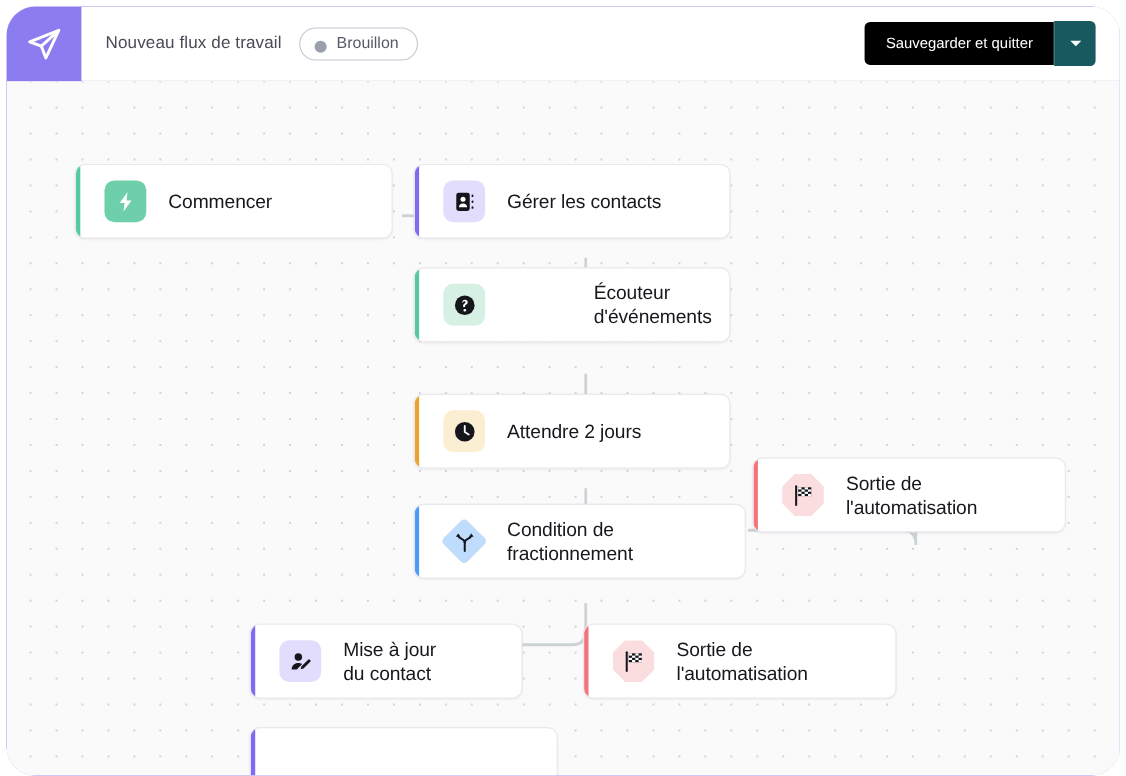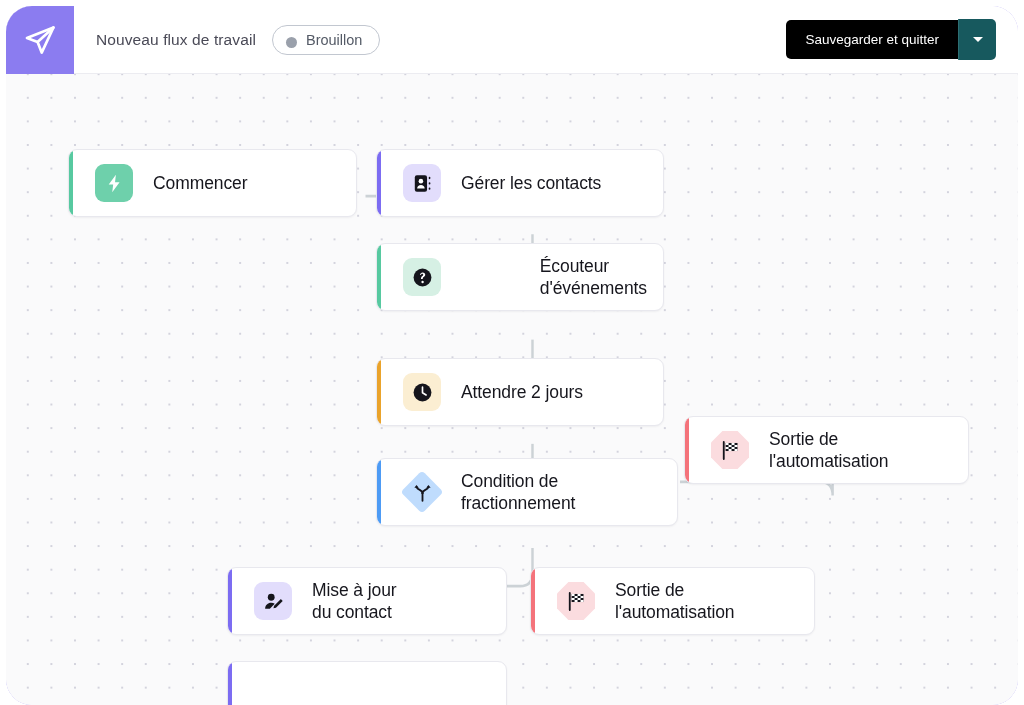--- a/index.html
+++ b/index.html
@@ -287,21 +287,21 @@
                 <rect x="6.4" y="8.0" width="3.4" height="2.3"></rect>
                 <rect x="13.2" y="8.0" width="3.4" height="2.3"></rect>
                 <rect x="9.8" y="10.3" width="3.4" height="2.3"></rect>
                 <rect x="16.6" y="10.3" width="3.4" height="2.3"></rect>
               </g>
             </svg>
           </div>
           <div class="label">Sortie de
 l'automatisation</div>
         </div>
-        <div class="node" style="left: 221px; top: 493px; width: 280px; height: 68px;">
+        <div class="node" style="left: 221px; top: 493px; width: 248px; height: 68px;">
           <div class="accent" style="background: rgb(124, 108, 242);"></div>
           <div class="icon-wrap">
             <div class="icon-shape" style="background: rgb(226, 221, 252);"></div>
             <svg viewBox="0 0 24 24">
               <circle cx="9.4" cy="7.1" r="3.9" fill="#15151c"></circle>
               <path d="M2.4 20.2 c0-4.1 3.1-6.8 7-6.8 c1.5 0 2.9.4 4 1.1 l-5.6 5.7 z" fill="#15151c"></path>
               <path d="M20.4 9.2 l2.1 2.1 l-7.7 7.7 l-2.9.8 l.8-2.9 z" fill="#15151c"></path>
             </svg>
           </div>
           <div class="label">Mise à jour

